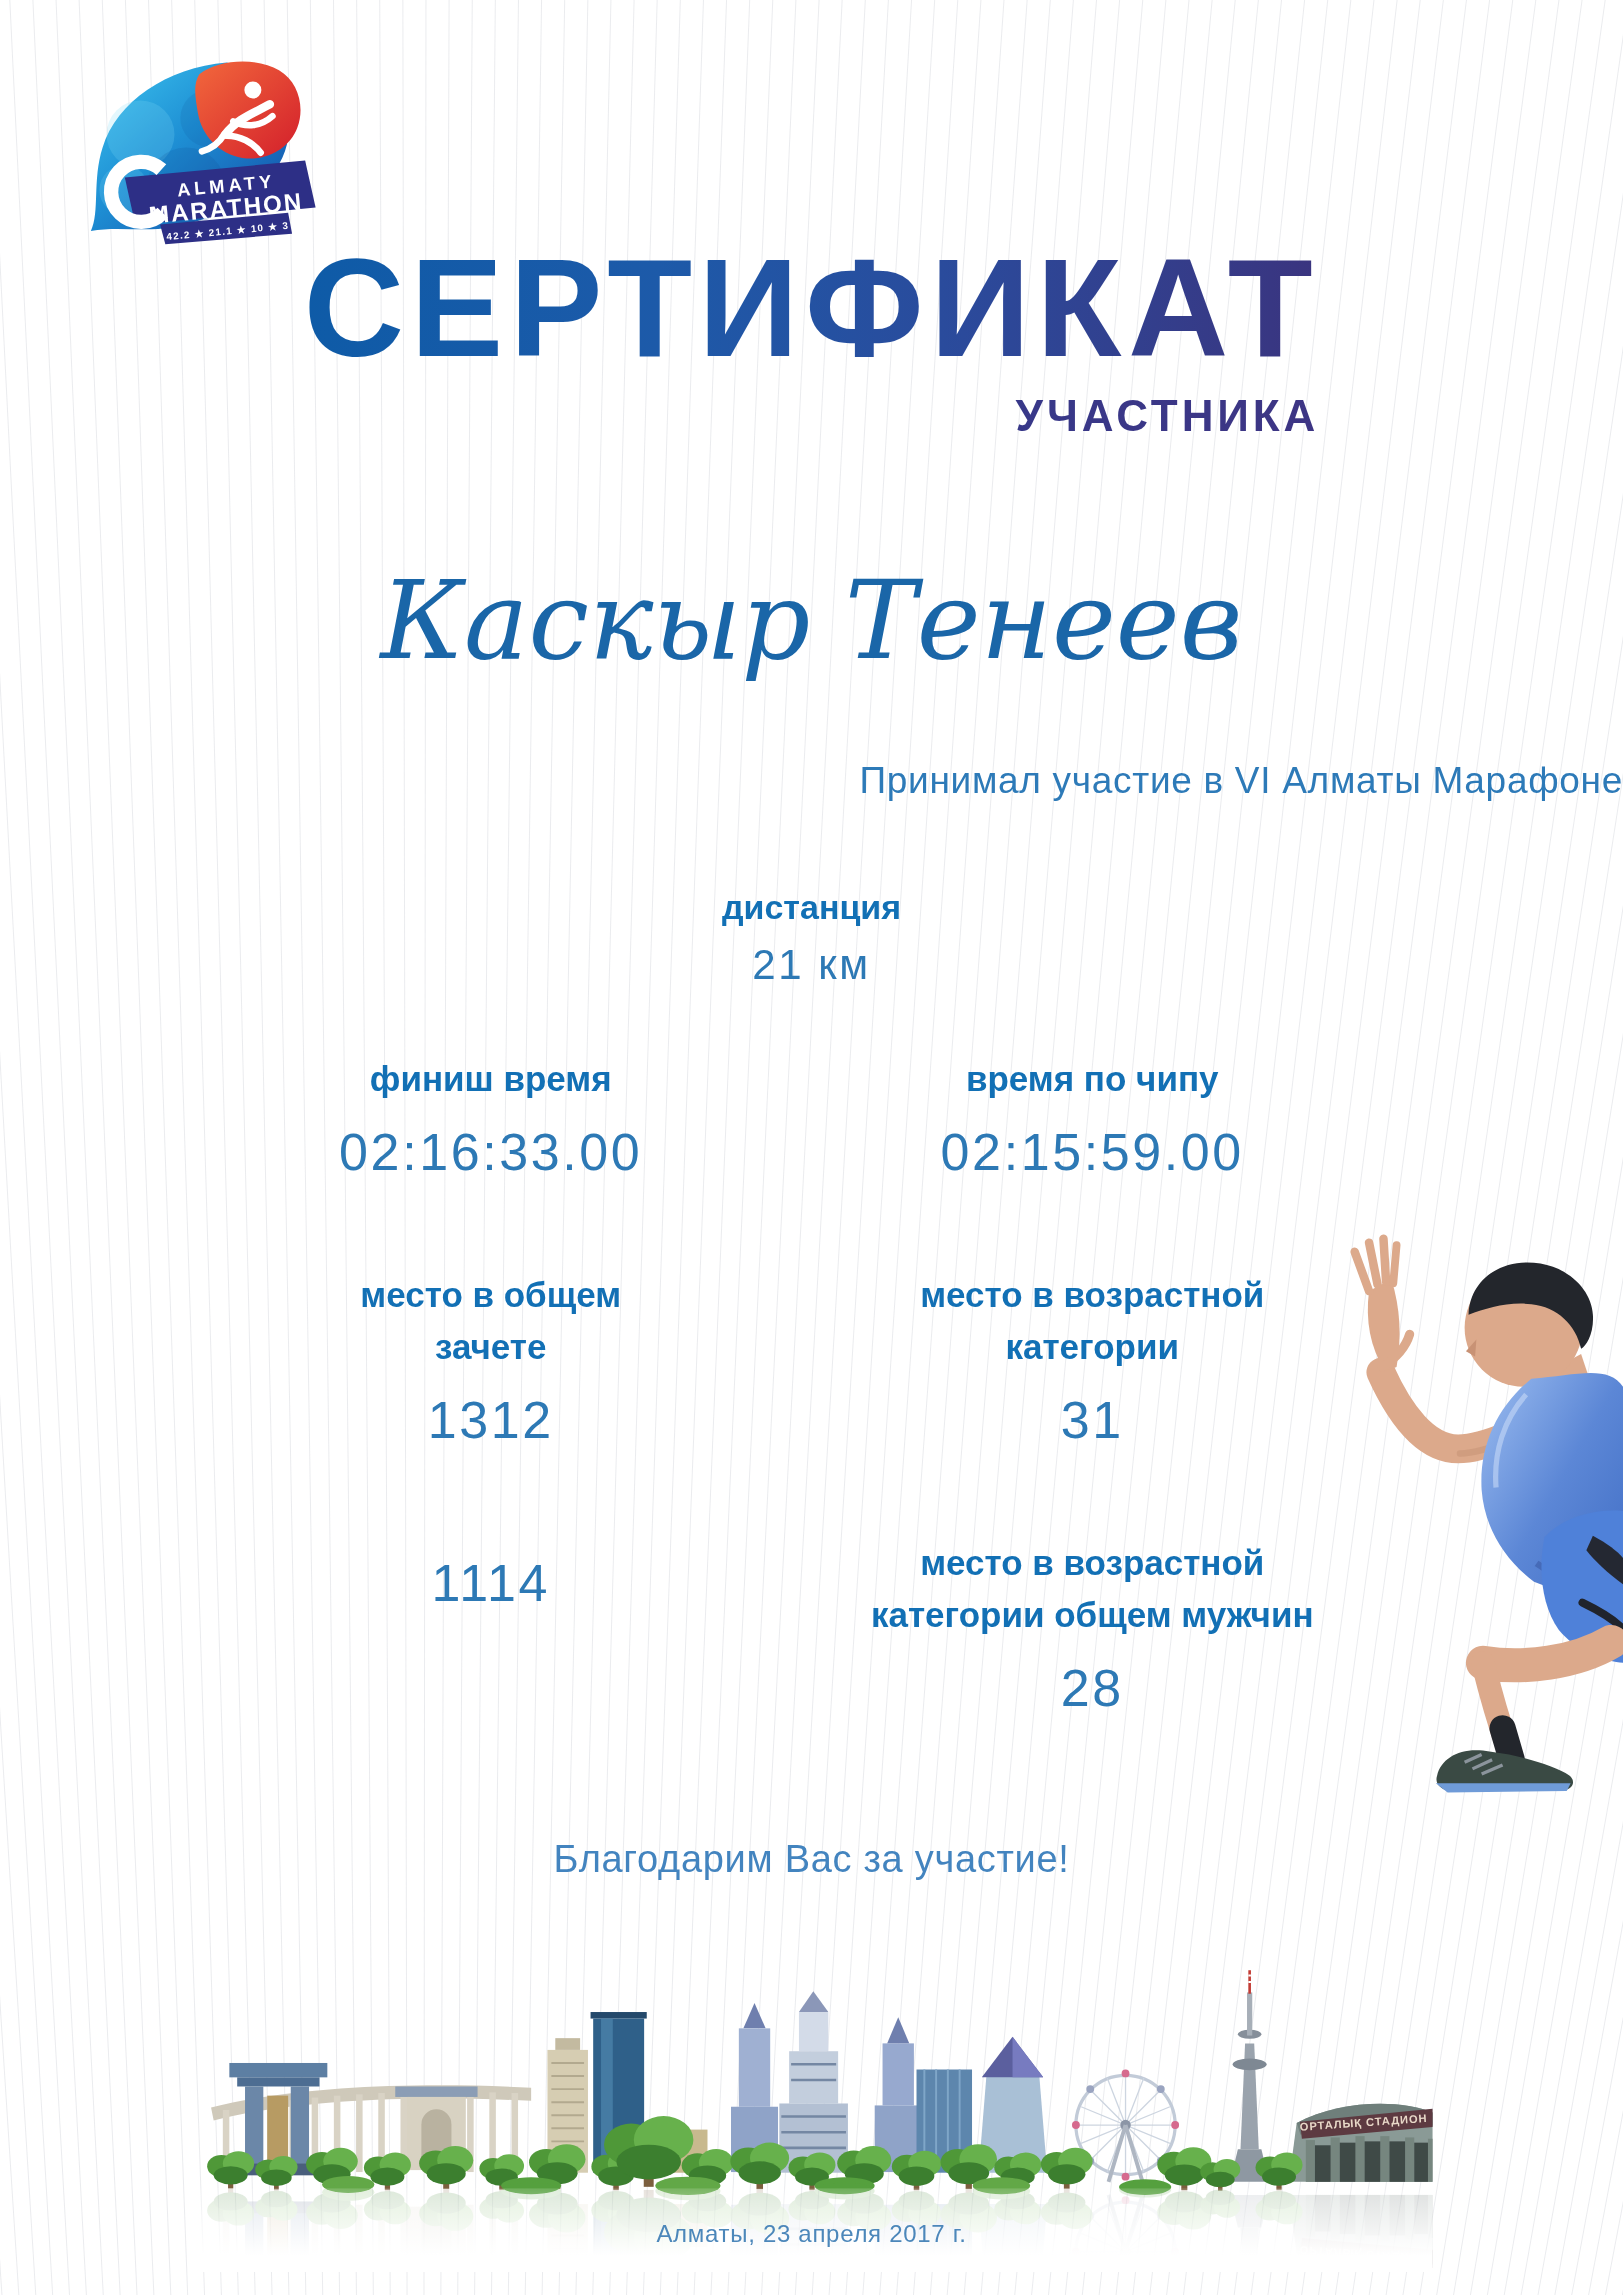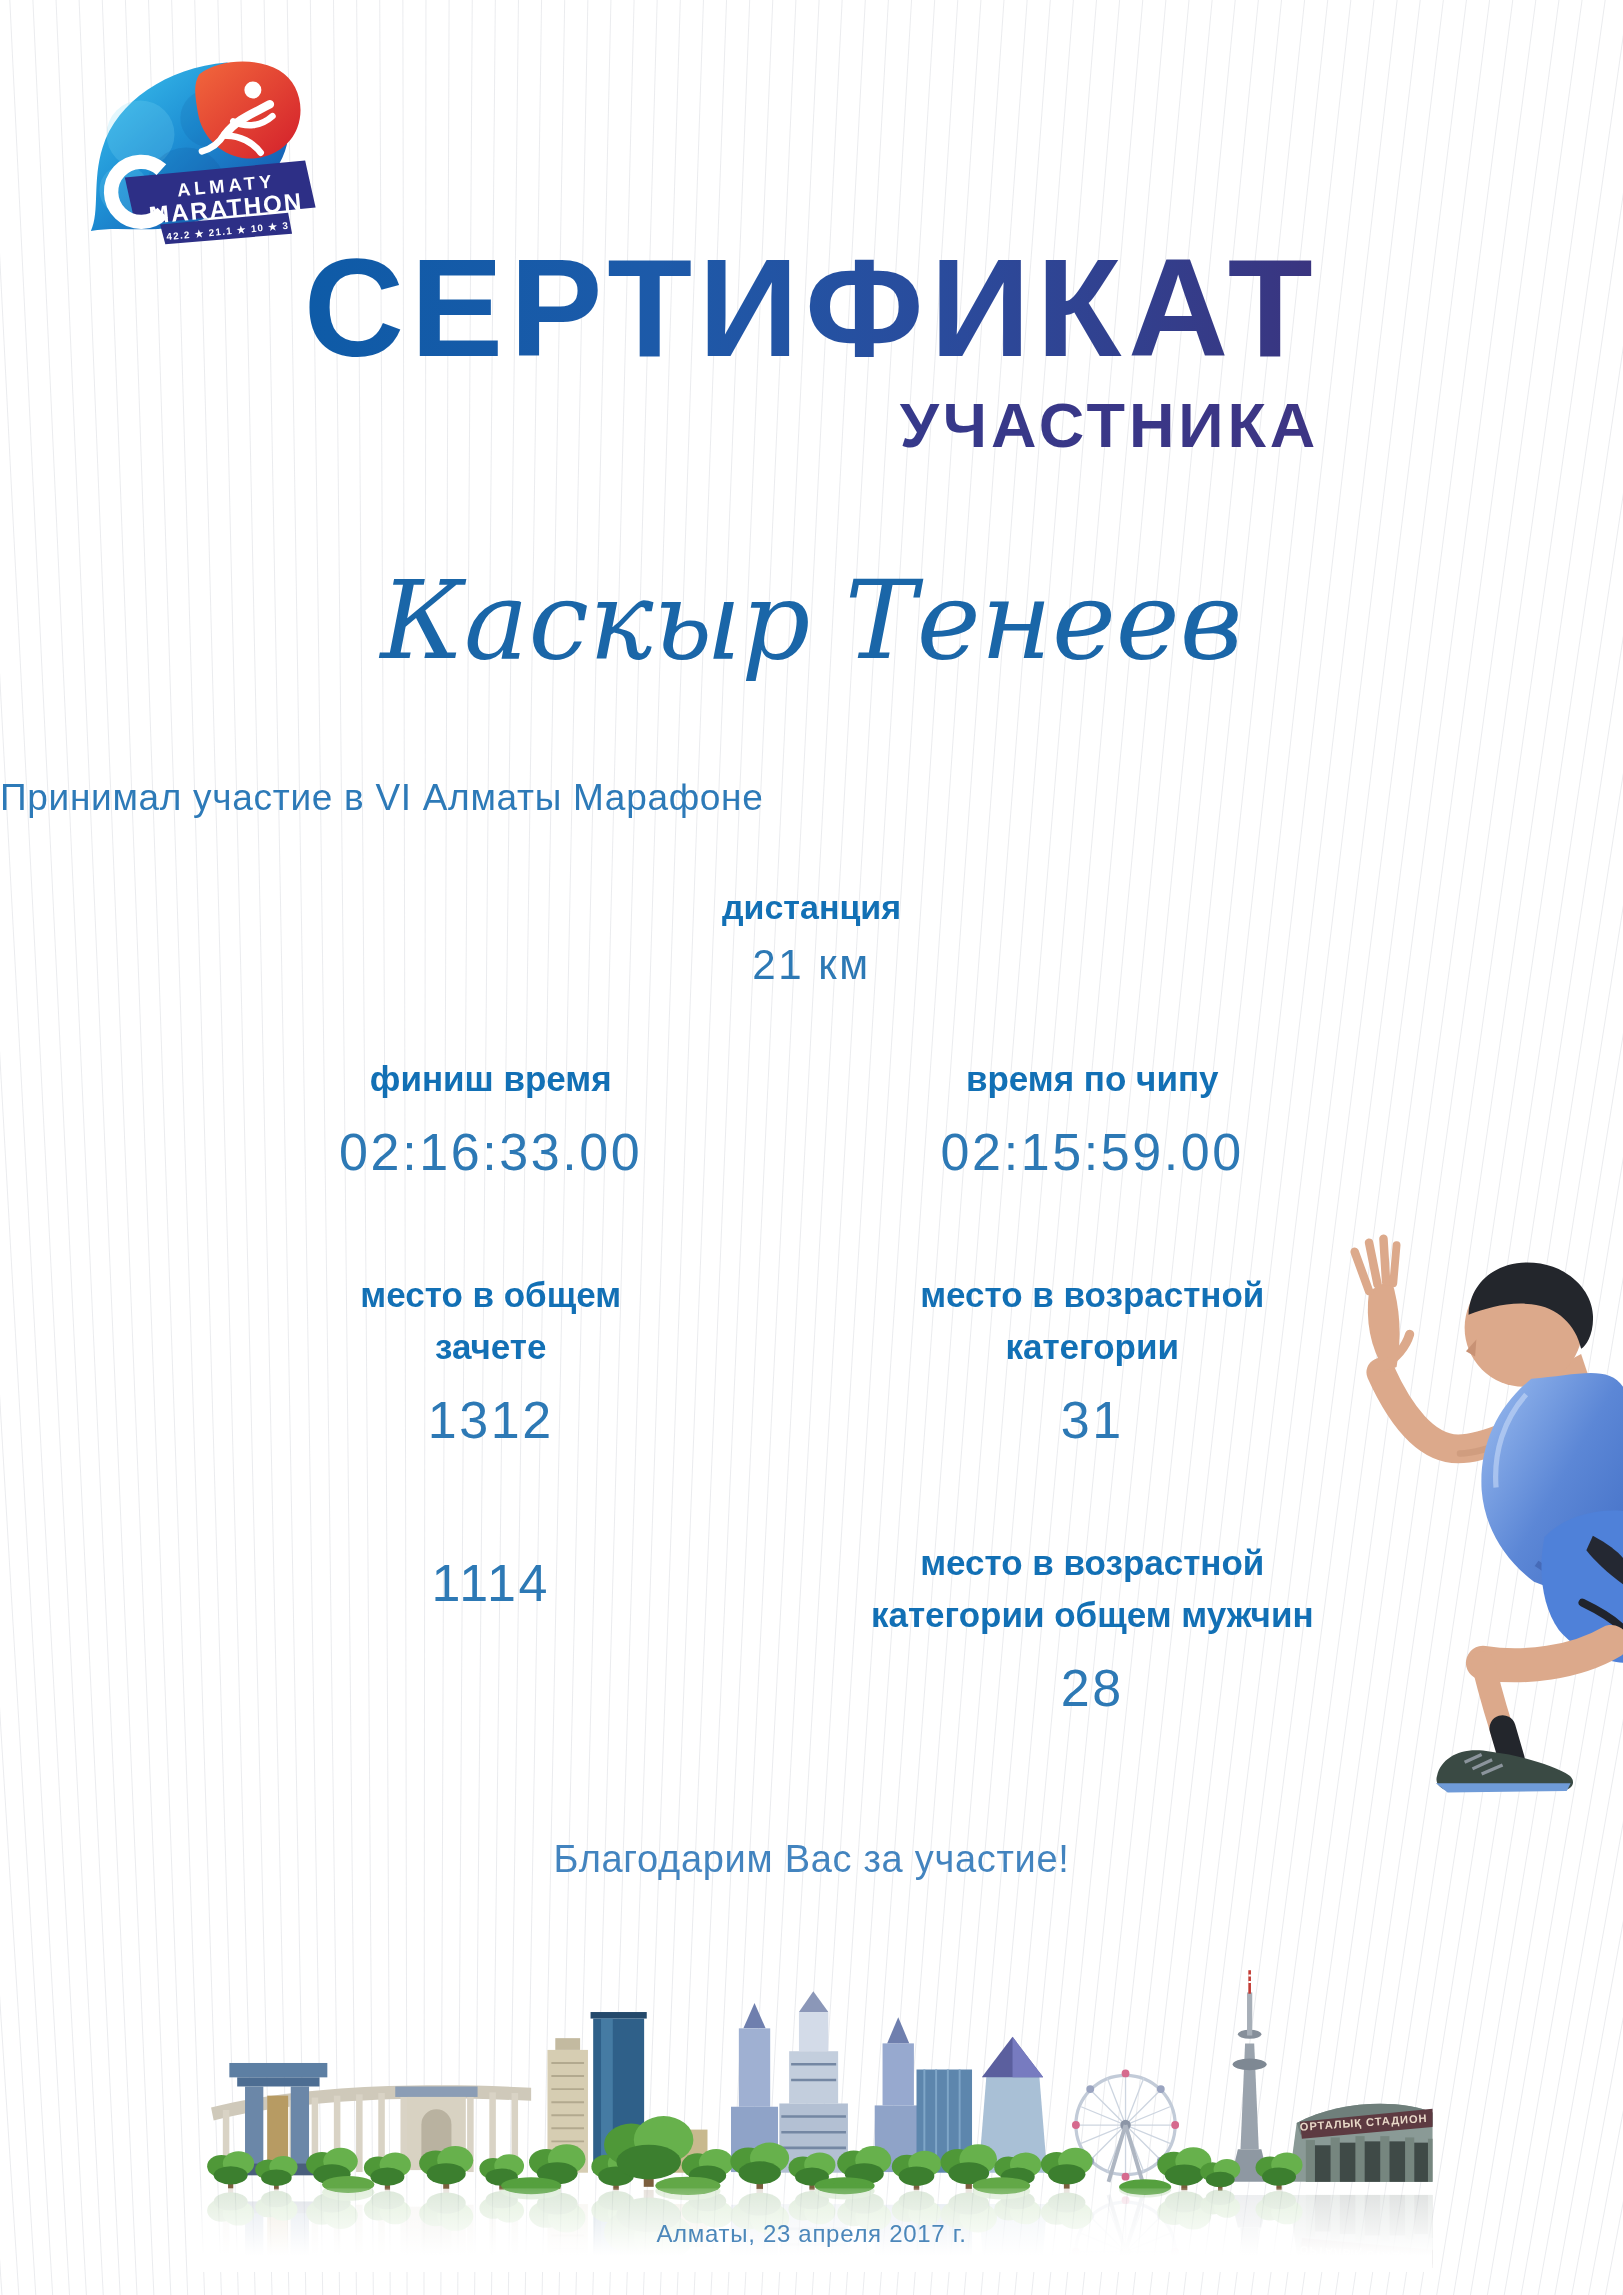--- a/index.html
+++ b/index.html
@@ -7,29 +7,29 @@
         font-family:"Liberation Sans",sans-serif;}
   .bg-fan{position:absolute;left:0;top:0;width:1623px;height:2295px;z-index:0;}
   #fan-lines line{stroke:#d7d9de;stroke-width:1.4;opacity:.55;}
 
   .logo{position:absolute;left:62px;top:56px;width:255px;height:196px;z-index:3;}
 
   .title-wrap{position:absolute;left:50%;top:238px;transform:translateX(-50%);z-index:2;text-align:center;}
   .title{font-size:139px;font-weight:700;letter-spacing:6.5px;line-height:1;margin:0;white-space:nowrap;
          background:linear-gradient(90deg,#0e5ba7 0%,#1d5aa9 35%,#2b4a9b 65%,#3a347f 100%);
          -webkit-background-clip:text;background-clip:text;color:transparent;}
-  .subtitle{font-size:63px;font-weight:700;letter-spacing:3.9px;line-height:1;margin-top:17px;text-align:right;
+  .subtitle{font-size:44px;font-weight:700;letter-spacing:3.9px;line-height:1;margin-top:17px;text-align:right;
          background:linear-gradient(90deg,#2b3f94 0%,#3d3584 100%);
          -webkit-background-clip:text;background-clip:text;color:transparent;}
 
   .name{position:absolute;left:0;top:556px;width:100%;text-align:center;z-index:2;
         font-family:"DejaVu Serif",serif;font-style:italic;font-weight:400;
         font-size:108px;color:#1a66a8;line-height:1.2;}
-  .participation{position:absolute;left:0;top:760px;width:100%;text-align:left;z-index:2;
-        font-size:37px;color:#2d7ab8;letter-spacing:0.7px;margin-top:17px;}
+  .participation{position:absolute;left:0;top:760px;width:100%;text-align:right;z-index:2;
+        font-size:37px;color:#2d7ab8;letter-spacing:0.7px;}
 
   .distance-block{position:absolute;left:0;top:882px;width:100%;text-align:center;z-index:2;}
   .stat-label{font-size:35px;font-weight:700;color:#1270b5;line-height:1.5;}
   .stat-value{font-size:52px;font-weight:400;color:#2d79b5;letter-spacing:2.6px;line-height:1.2;}
   .distance-block .stat-label{font-size:34px;}
   .distance-block .stat-value{font-size:42px;display:block;margin-top:6.5px;}
 
   .stats-grid{position:absolute;left:203px;top:1053px;width:1177px;z-index:2;
         display:grid;grid-template-columns:1fr 1fr;row-gap:85px;column-gap:26px;}
   .stat{text-align:center;}

